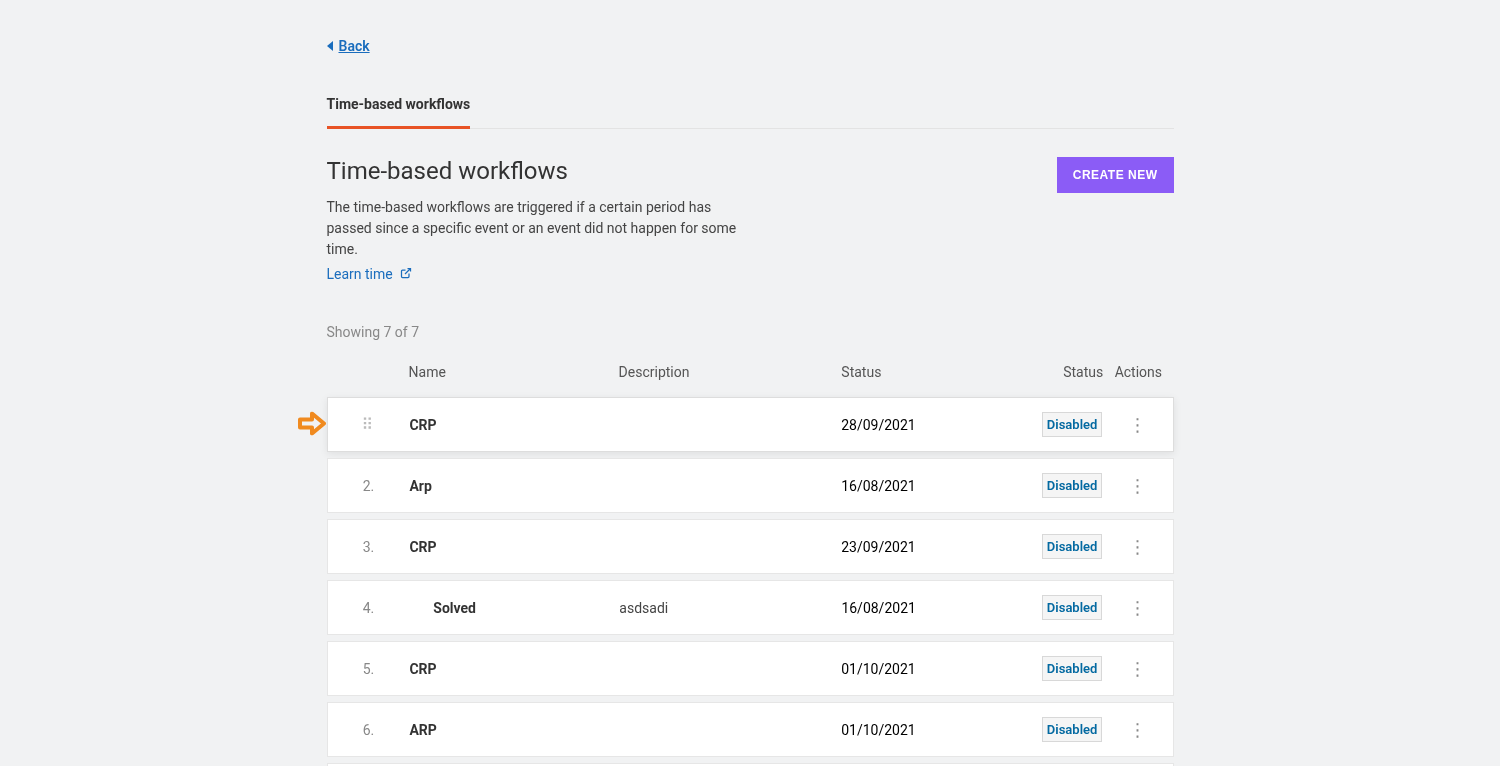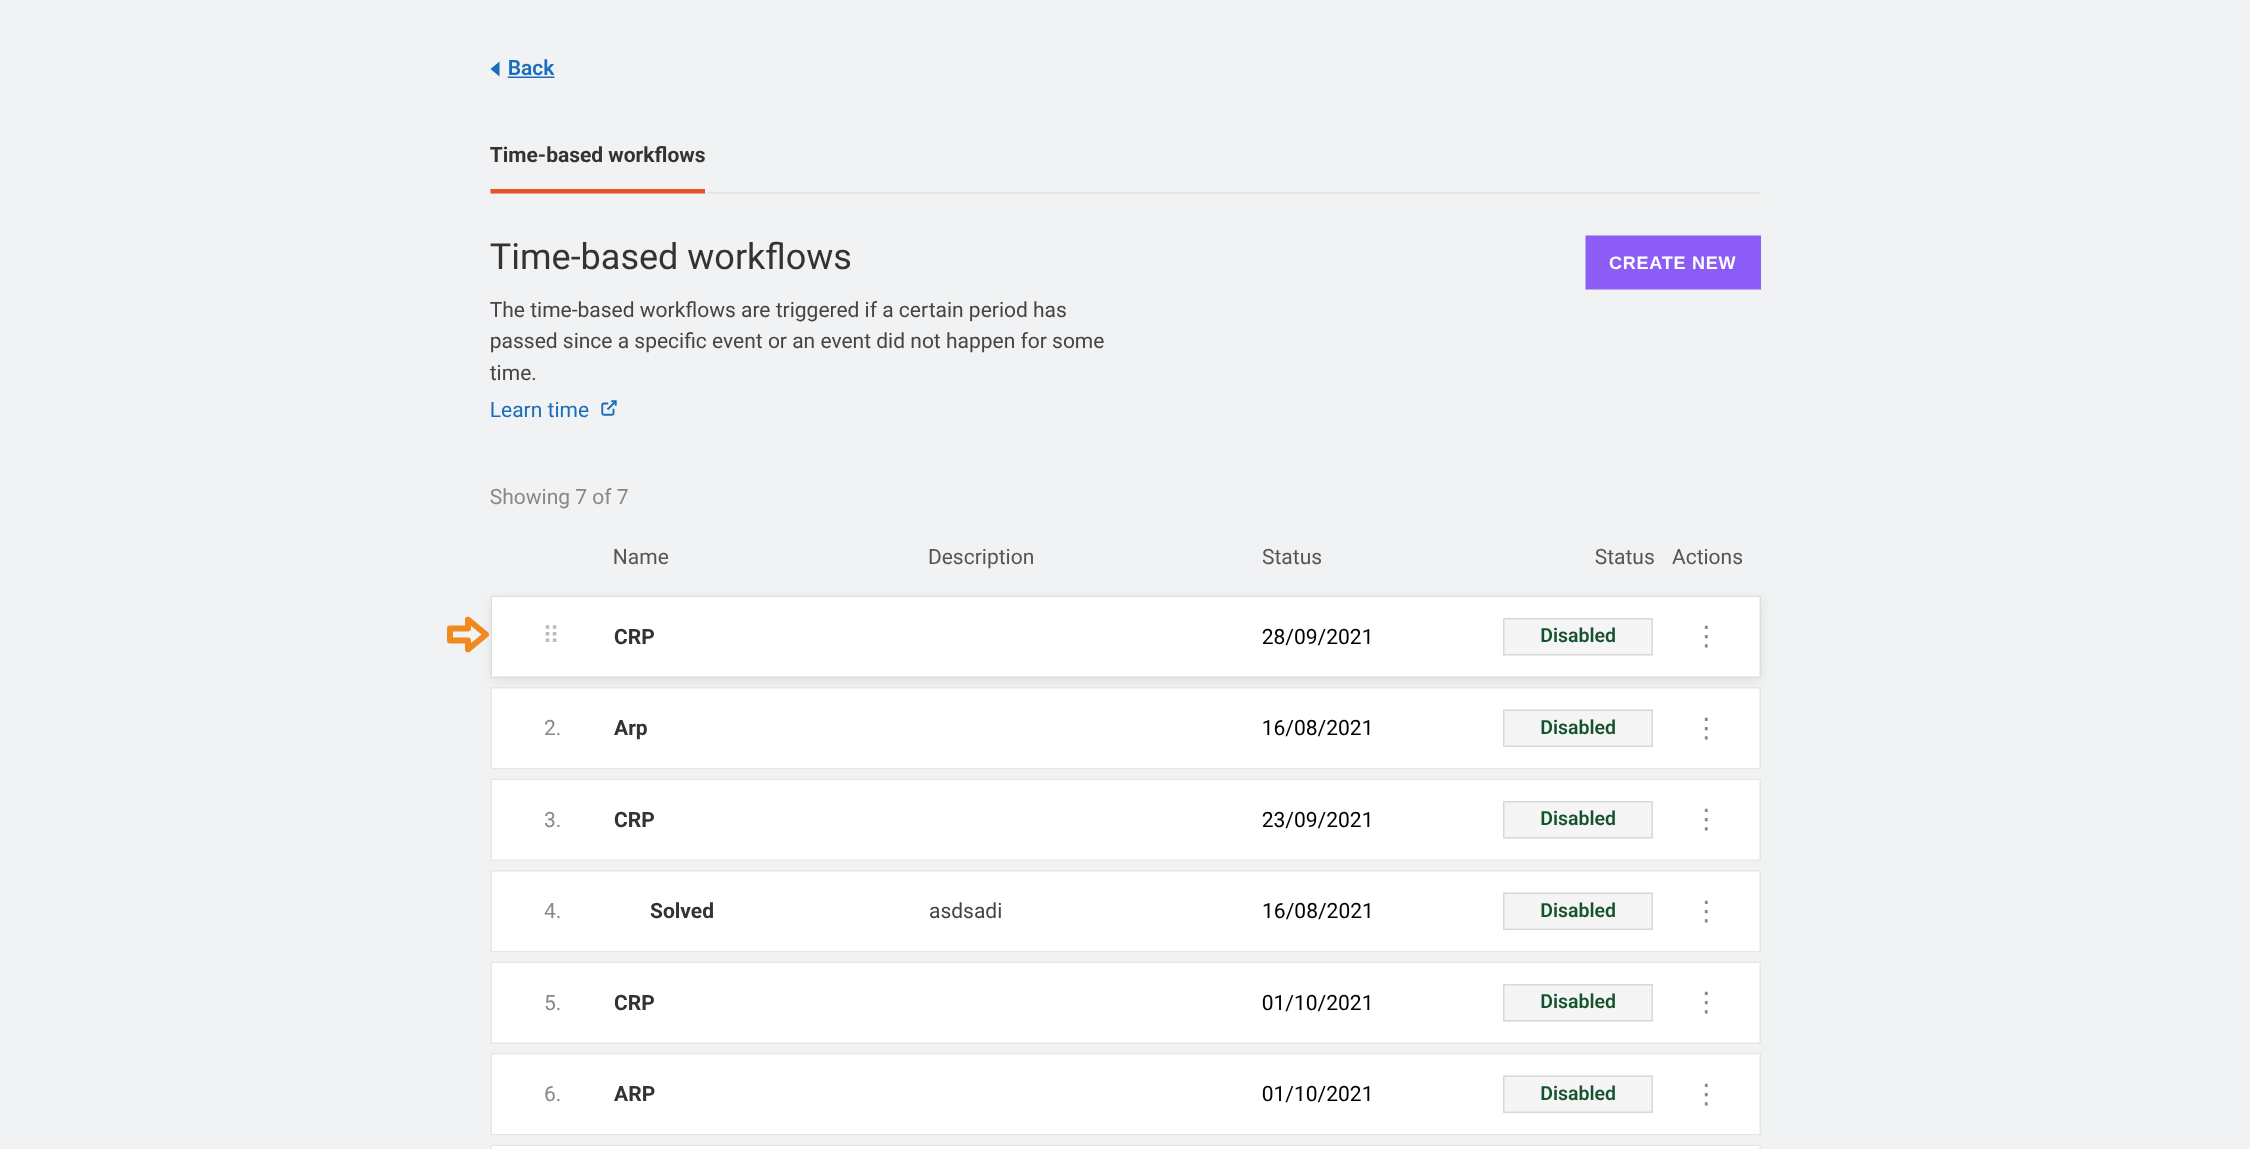--- a/index.html
+++ b/index.html
@@ -122,22 +122,22 @@
       box-shadow: 0 2px 8px rgba(0,0,0,0.08);
       border-color: #ddd;
     }
     .row .col-idx { color: #888; text-align: center; }
     .row .col-name { font-weight: 700; color: #333; }
     .row .col-desc { color: #444; }
     .row .col-created { color: #000000; }
     .status-badge {
       background: #f5f5f5;
       border: 1px solid #d8d8d8;
-      color: #14532d;
-      padding: 4px 24px;
+      color: #0369a1;
+      padding: 4px 4px;
       font-size: 13px;
       font-weight: 600;
       display: inline-block;
     }
     .more-btn {
       color: #888;
       cursor: pointer;
       font-size: 18px;
       line-height: 1;
       text-align: center;

